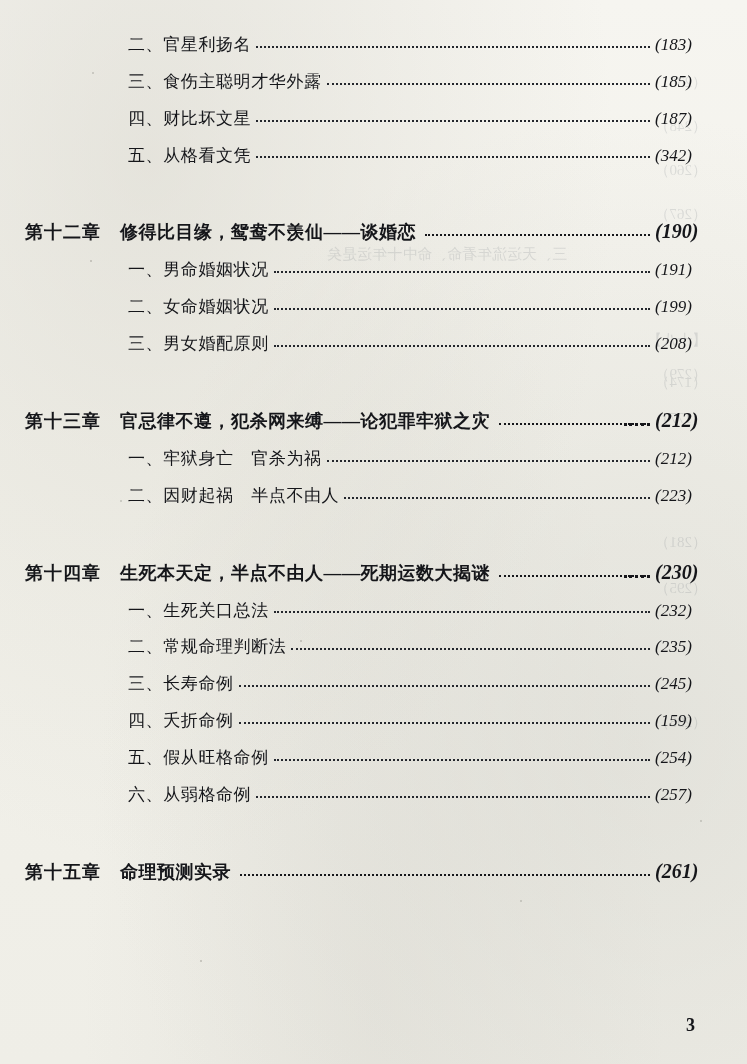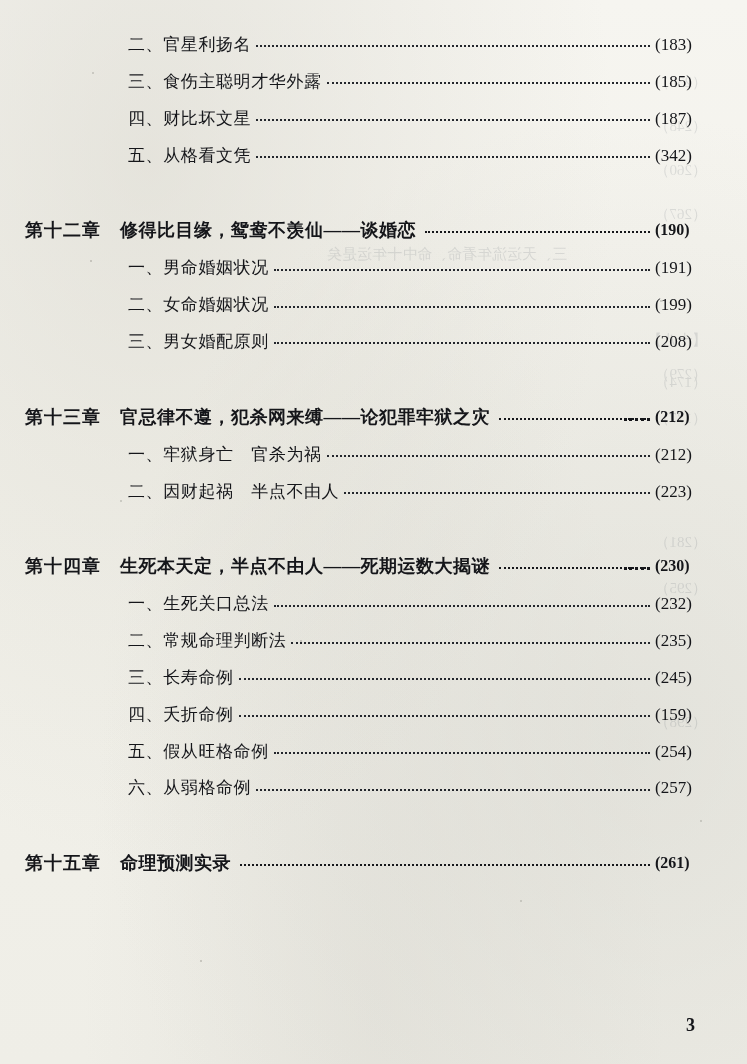--- a/index.html
+++ b/index.html
@@ -50,21 +50,21 @@
 
   .toc {
     position: absolute;
     left: 0;
     top: 36px;
     width: 747px;
   }
 
   .entry {
     display: flex;
-    align-items: center;
+    align-items: flex-end;
     font-size: 17px;
     line-height: 1.05;
     padding: 0;
     margin: 0;
   }
 
   
   .entry.chapter {
     font-weight: bold;
     letter-spacing: 0.5px;
@@ -123,23 +123,24 @@
   }
 
   .pagenum {
     flex: 0 0 auto;
     width: 92px;
     text-align: right;
     padding-right: 78px;
     box-sizing: border-box;
     font-size: 17px;
     letter-spacing: 0px;
+    font-style: italic;
   }
   .entry.chapter .pagenum {
-    font-size: 16px;
+    font-size: 20px;
   }
 
   .gap-lg { height: 38px; }
   .gap-row { height: 19px; }
 
   .folio {
     position: absolute;
     right: 52px;
     bottom: 28px;
     font-size: 18px;

